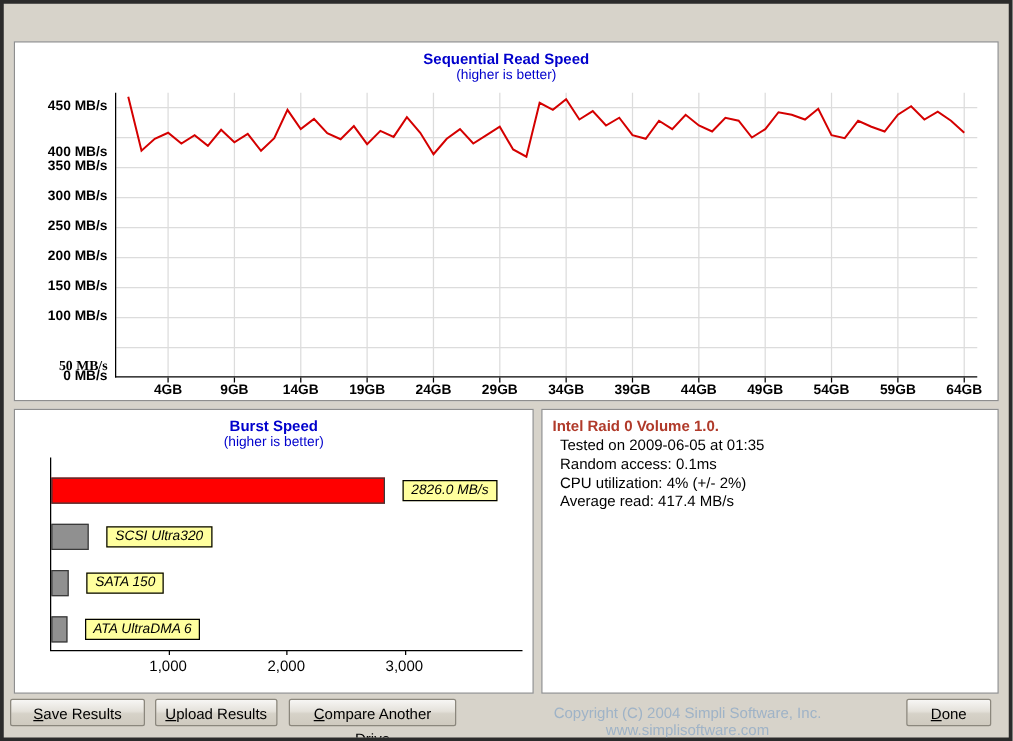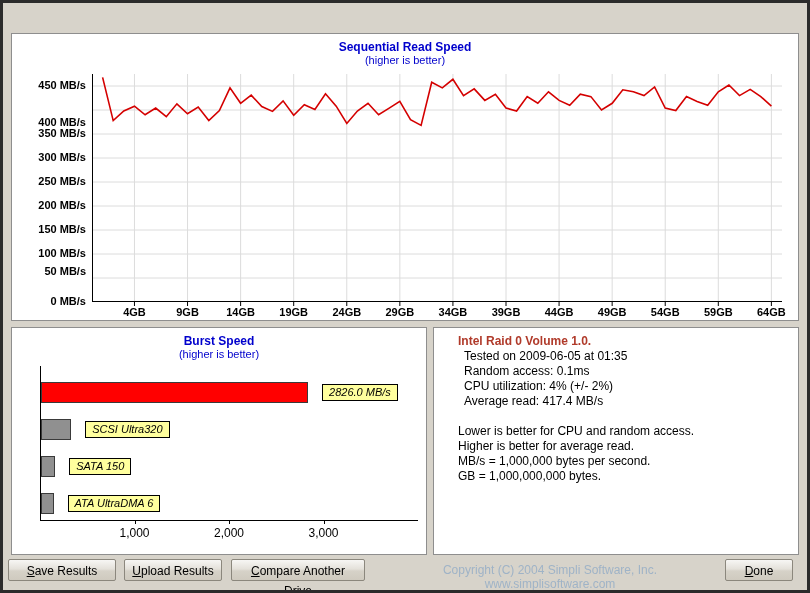--- a/index.html
+++ b/index.html
@@ -24,21 +24,21 @@
   .xtick{position:absolute;width:44px;text-align:center;font-size:11px;font-weight:bold;color:#000;top:272px;}
   .burst-area{position:absolute;left:0;top:0;right:0;bottom:0;}
   .axis-line{position:absolute;background:#000;}
   .bar{position:absolute;height:21px;border:1px solid #3a3a3a;box-sizing:border-box;}
   .bar-label{
     position:absolute;background:#ffff9e;border:1px solid #000;color:#000;
     font-size:11px;line-height:15px;padding:0 6px;white-space:nowrap;font-style:italic;
   }
   .btick-label{position:absolute;font-size:12px;color:#000;text-align:center;width:50px;}
   .btick-mark{position:absolute;width:1px;height:4px;background:#000;}
-  .info-body{padding:6px 24px;font-size:12px;line-height:15px;color:#000;}
+  .info-body{padding:6px 8px;font-size:12px;line-height:15px;color:#000;}
   .info-title{color:#b03a2a;font-weight:bold;}
   .info-detail{margin-left:6px;}
   .info-notes{margin-top:15px;}
   .btn{
     position:absolute;top:556px;height:22px;font-family:"Liberation Sans",sans-serif;
     font-size:12px;color:#000;text-align:center;line-height:20px;
     background:linear-gradient(to bottom,#f7f6f4 0%,#e4e1da 45%,#d6d2c8 55%,#cfcabf 100%);
     border:1px solid #8b877d;border-radius:2px;box-sizing:border-box;cursor:default;
   }
   .copyright{position:absolute;left:382px;top:560px;width:330px;text-align:center;
@@ -90,21 +90,21 @@
           <line x1="467.0769230769231" y1="228" x2="467.0769230769231" y2="232" stroke="#000" stroke-width="1"></line>
           <line x1="520.1538461538462" y1="228" x2="520.1538461538462" y2="232" stroke="#000" stroke-width="1"></line>
           <line x1="573.2307692307693" y1="228" x2="573.2307692307693" y2="232" stroke="#000" stroke-width="1"></line>
           <line x1="626.3076923076923" y1="228" x2="626.3076923076923" y2="232" stroke="#000" stroke-width="1"></line>
           <line x1="679.3846153846155" y1="228" x2="679.3846153846155" y2="232" stroke="#000" stroke-width="1"></line>
           <polyline points="10.6,3.4 21.2,46.6 31.8,37.0 42.5,32.2 53.1,40.8 63.7,34.1 74.3,42.7 84.9,29.8 95.5,39.8 106.2,33.1 116.8,46.6 127.4,36.5 138.0,13.9 148.6,29.3 159.2,21.1 169.8,32.6 180.5,37.4 191.1,26.9 201.7,41.3 212.3,30.7 222.9,35.5 233.5,19.7 244.2,32.2 254.8,49.4 265.4,37.0 276.0,29.3 286.6,40.8 297.2,34.1 307.8,27.4 318.5,45.6 329.1,51.4 339.7,8.2 350.3,13.9 360.9,5.3 371.5,21.6 382.2,14.9 392.8,26.4 403.4,20.2 414.0,34.1 424.6,37.0 435.2,22.6 445.8,29.3 456.5,17.8 467.1,26.4 477.7,31.2 488.3,20.2 498.9,22.6 509.5,36.0 520.2,29.3 530.8,15.8 541.4,17.8 552.0,21.6 562.6,13.0 573.2,34.1 583.8,36.5 594.5,22.6 605.1,27.4 615.7,31.2 626.3,17.8 636.9,11.0 647.5,21.6 658.2,15.4 668.8,22.6 679.4,32.2" fill="none" stroke="#d40000" stroke-width="1.6"></polyline>
         </svg>
       </div>
     <div id="seq-yticks">
         <div class="ytick" style="top: 261px;">0 MB/s</div>
-        <div class="ytick" style="top: 231px;">50 MB/s</div>
+        <div class="ytick" style="top: 253px; font-family: Liberation Serif, serif;">50 MB/s</div>
         <div class="ytick" style="top: 213px;">100 MB/s</div>
         <div class="ytick" style="top: 189px;">150 MB/s</div>
         <div class="ytick" style="top: 165px;">200 MB/s</div>
         <div class="ytick" style="top: 141px;">250 MB/s</div>
         <div class="ytick" style="top: 117px;">300 MB/s</div>
         <div class="ytick" style="top: 93px;">350 MB/s</div>
         <div class="ytick" style="top: 82px;">400 MB/s</div>
         <div class="ytick" style="top: 45px;">450 MB/s</div>
       </div>
     <div id="seq-xticks">
@@ -147,26 +147,20 @@
       </div>
   </div>
 
   <div class="panel info-panel">
     <div class="info-body">
       <div class="info-title">Intel Raid 0 Volume 1.0.</div>
       <div class="info-detail">Tested on 2009-06-05 at 01:35</div>
       <div class="info-detail">Random access: 0.1ms</div>
       <div class="info-detail">CPU utilization: 4% (+/- 2%)</div>
       <div class="info-detail">Average read: 417.4 MB/s</div>
-      <div class="info-notes">
-        <div>Lower is better for CPU and random access.</div>
-        <div>Higher is better for average read.</div>
-        <div>MB/s = 1,000,000 bytes per second.</div>
-        <div>GB = 1,000,000,000 bytes.</div>
-      </div>
     </div>
   </div>
 
   <button class="btn" style="left:5px;width:108px;"><u>S</u>ave Results</button>
   <button class="btn" style="left:121px;width:98px;"><u>U</u>pload Results</button>
   <button class="btn" style="left:228px;width:134px;"><u>C</u>ompare Another Drive</button>
   <div class="copyright">Copyright (C) 2004 Simpli Software, Inc. www.simplisoftware.com</div>
   <button class="btn" style="left:722px;width:68px;"><u>D</u>one</button>
 </div>
 

